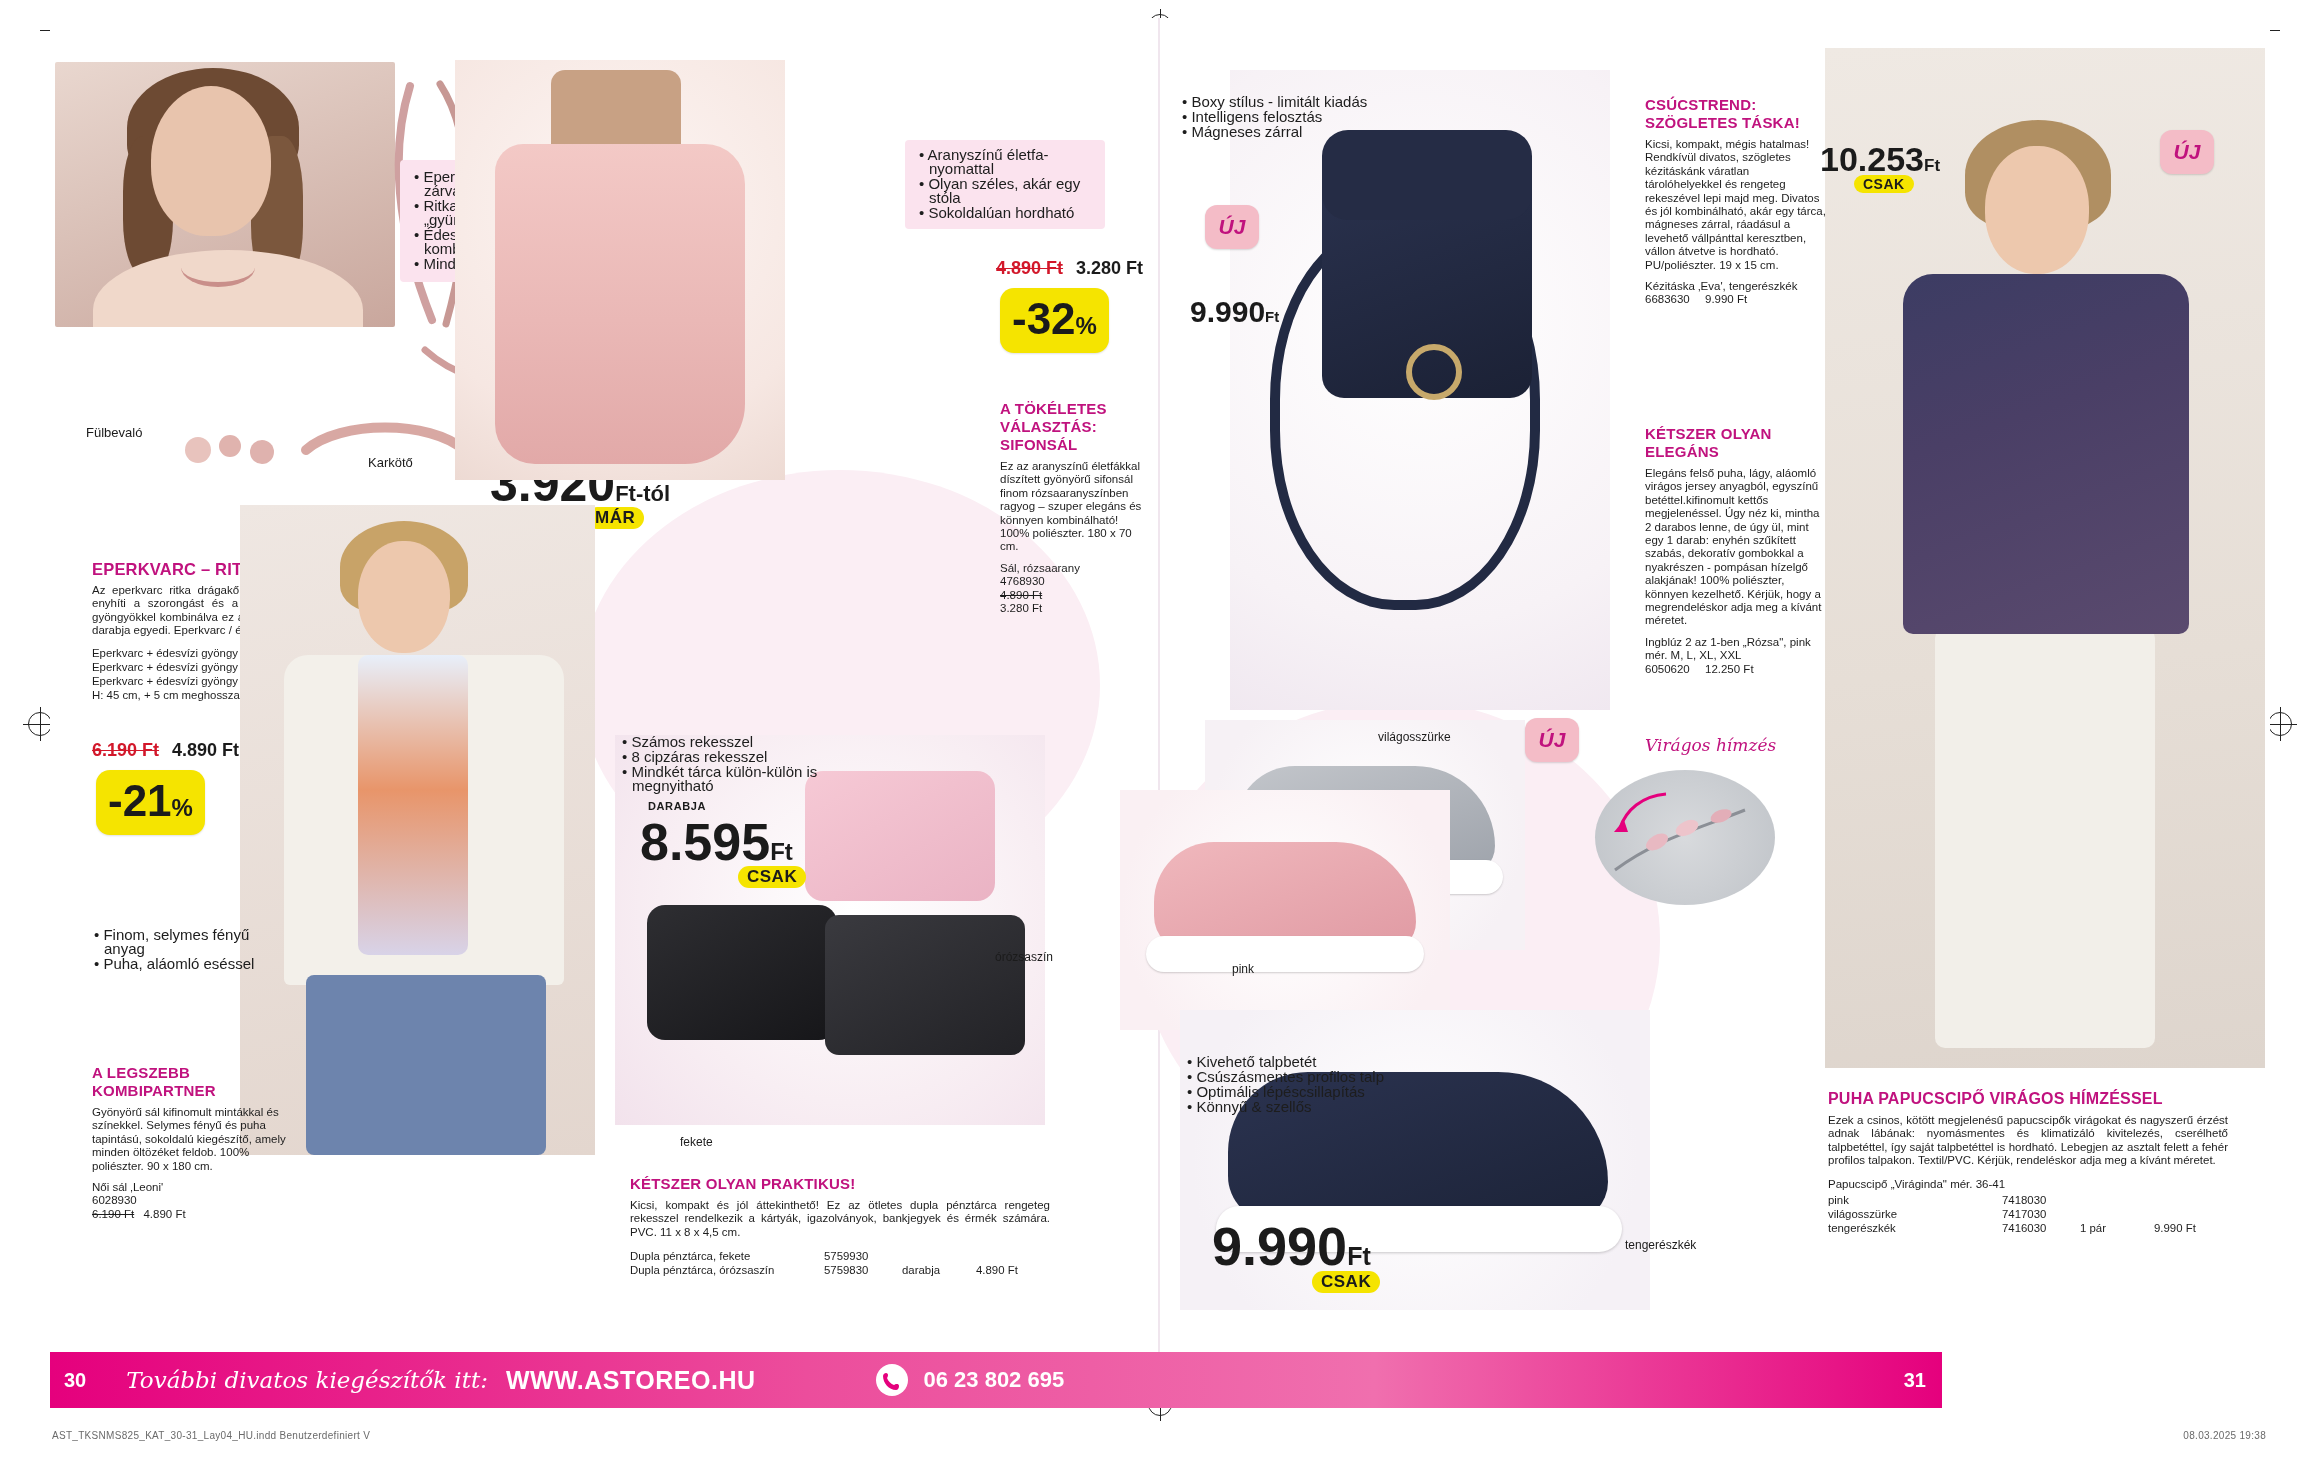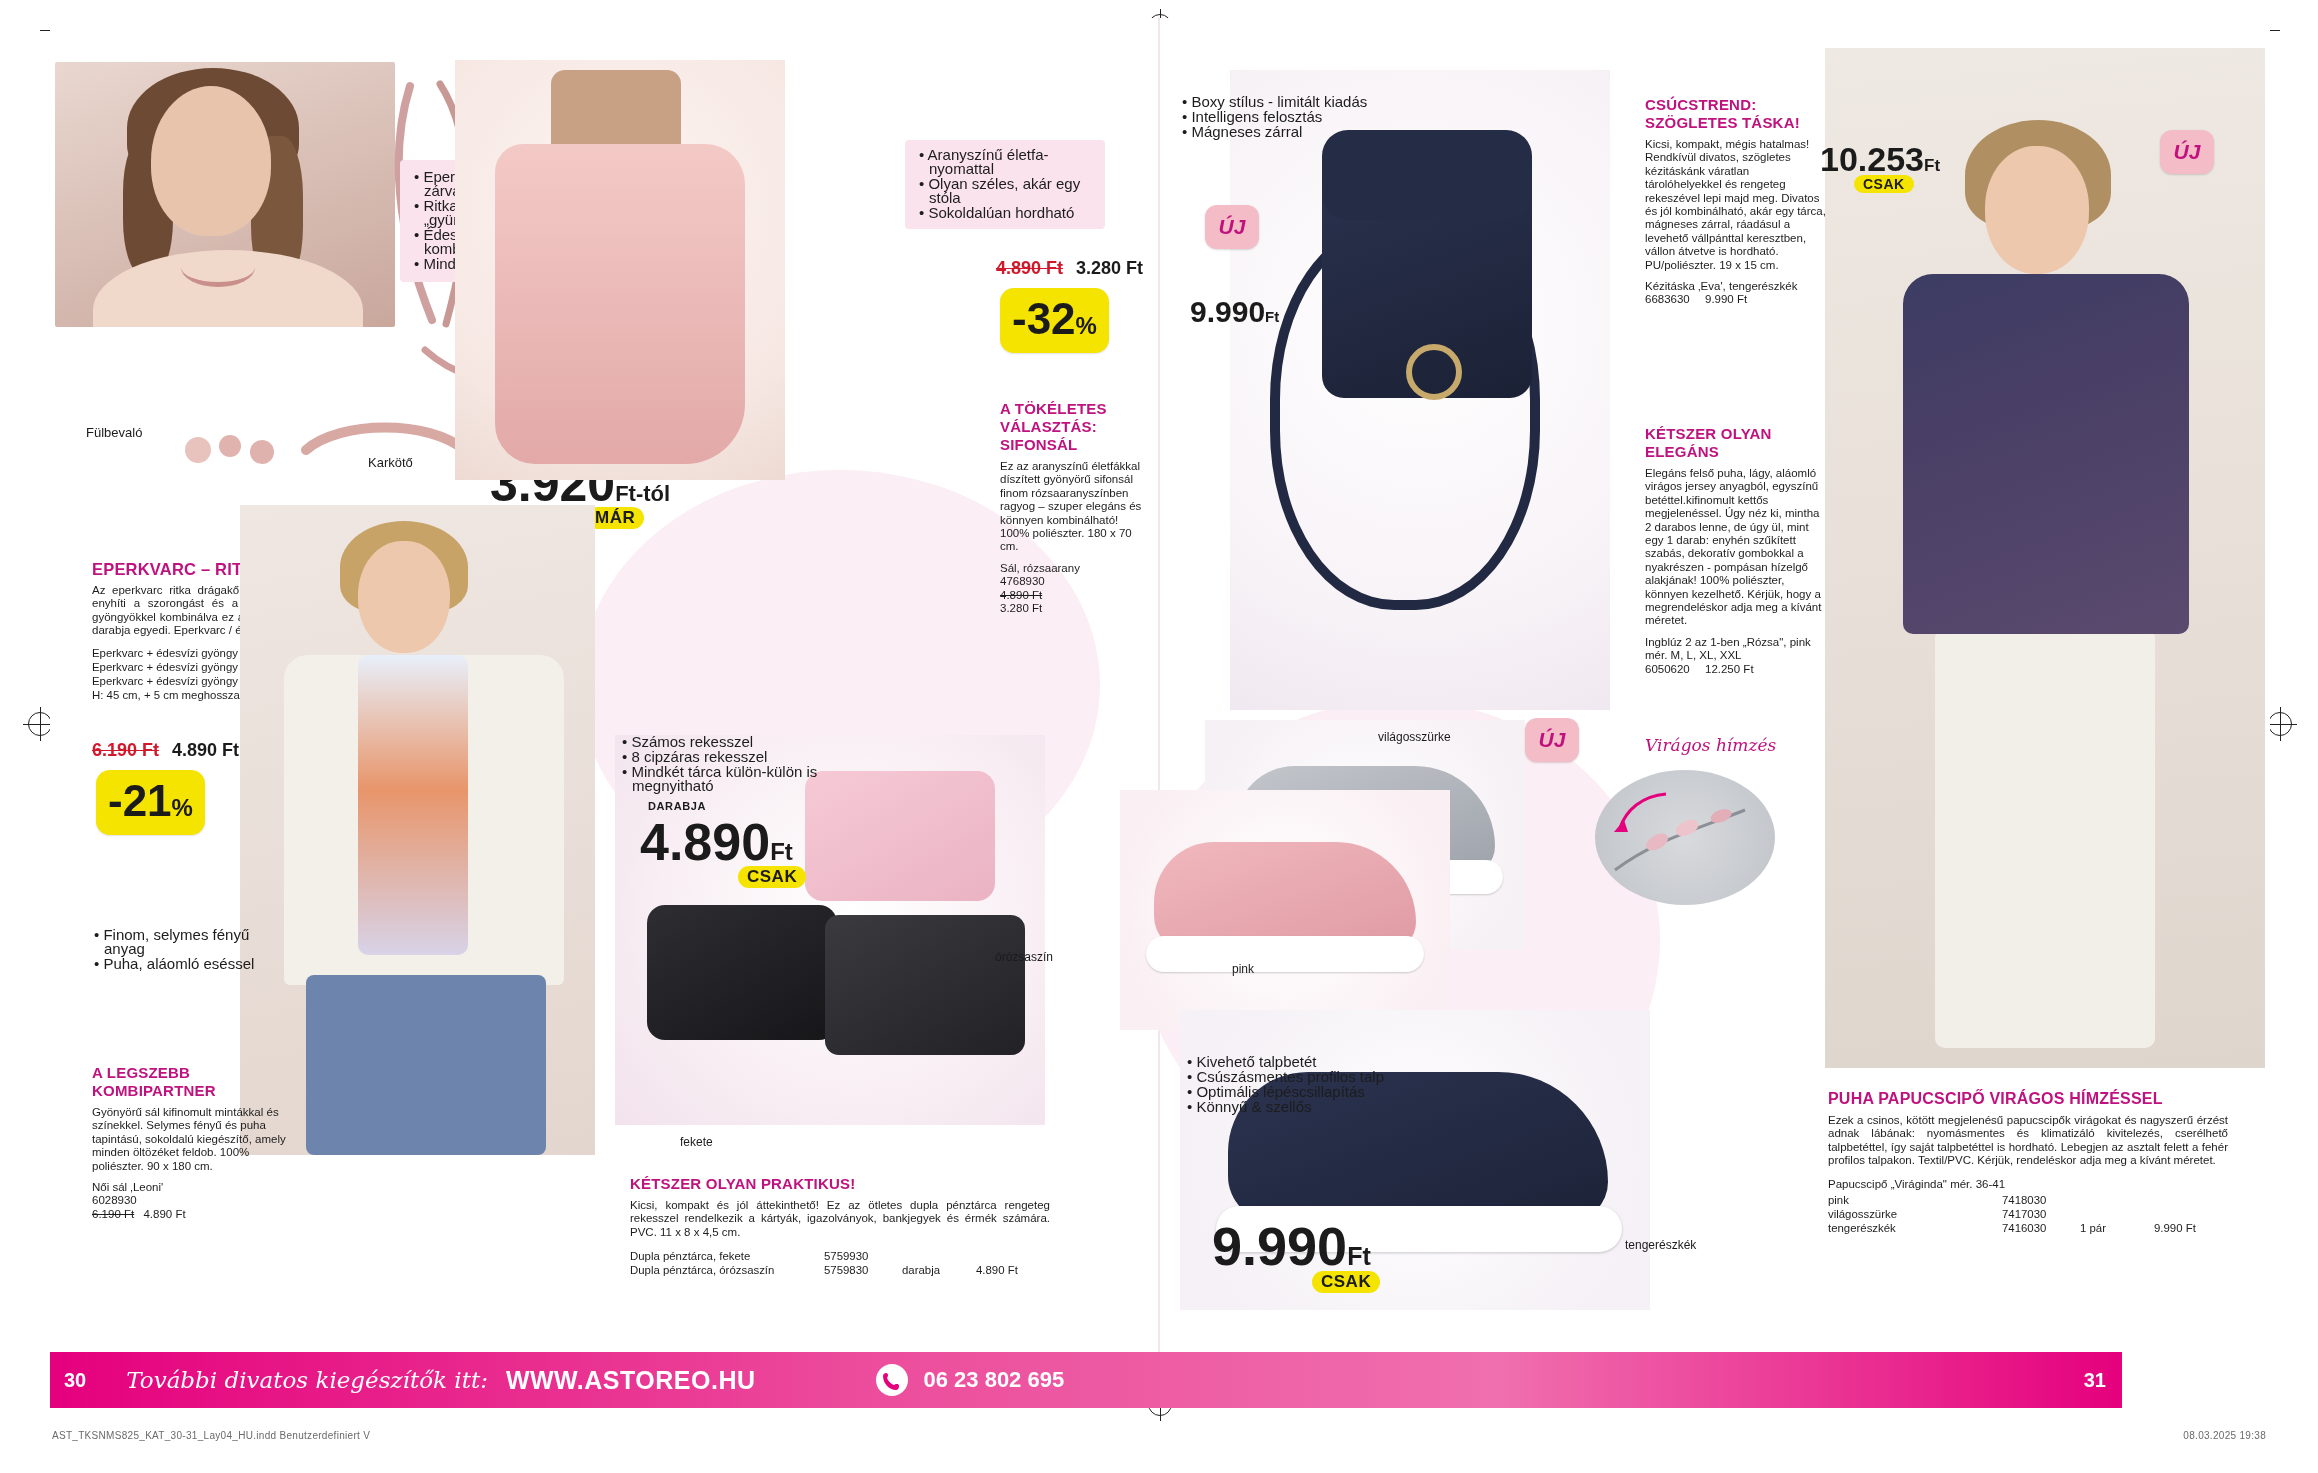--- a/index.html
+++ b/index.html
@@ -55,21 +55,21 @@
   }
   .discount{
     background:#f5e400;border-radius:14px;padding:6px 12px 9px 12px;display:inline-block;
     box-shadow:0 1px 2px rgba(0,0,0,.12);
   }
   .oldprice{text-decoration:line-through;color:#d2172a;}
   .strike{text-decoration:line-through;}
 
   
   .footer{
-    position:absolute;left:50px;top:1352px;width:2072px;height:56px;
+    position:absolute;left:50px;top:1352px;width:1892px;height:56px;
     background:linear-gradient(90deg,#e5007d 0%, #ec4d9c 40%, #f06fae 70%, #e5007d 100%);
     display:flex;align-items:center;
   }
   .footer .pgnum{color:#fff;font-size:20px;font-weight:bold;}
   .footer .script{color:#fff;font-style:italic;font-size:23px;font-family:"DejaVu Serif",serif;}
   .footer .url{color:#fff;font-size:25px;font-weight:bold;letter-spacing:.5px;}
   .footer .phone{color:#fff;font-size:22px;font-weight:bold;}
   .printline{position:absolute;top:1430px;left:52px;font-size:10px;color:#6a6a6a;letter-spacing:.3px;}
   .printline.right{left:auto;right:52px;}
 
@@ -359,21 +359,21 @@
   <div style="position:absolute;left:620px;top:735px;width:270px;" data-name="wallet-bullets">
     <ul class="bullets">
       <li data-name="bullet-item">Számos rekesszel</li>
       <li data-name="bullet-item">8 cipzáras rekesszel</li>
       <li data-name="bullet-item">Mindkét tárca külön-külön is megnyitható</li>
     </ul>
   </div>
 
   <div style="position:absolute;left:640px;top:800px;" data-name="wallet-price-block">
     <div style="font-size:11px;font-weight:bold;color:#1b1b1b;letter-spacing:.6px;margin-left:8px;" data-name="wallet-unit-label">DARABJA</div>
-    <span class="pricebig" style="font-size:52px;" data-name="wallet-price-value">4.890</span><span class="pricebig" style="font-size:24px;" data-name="wallet-price-unit">Ft</span>
+    <span class="pricebig" style="font-size:52px;" data-name="wallet-price-value">8.595</span><span class="pricebig" style="font-size:24px;" data-name="wallet-price-unit">Ft</span>
     <div style="margin-left:98px;margin-top:-6px;"><span class="csak" data-name="wallet-price-badge">CSAK</span></div>
   </div>
 
   <div style="position:absolute;left:995px;top:950px;font-size:12px;color:#1b1b1b;" data-name="wallet-color-pink-label">órózsaszín</div>
   <div style="position:absolute;left:680px;top:1135px;font-size:12px;color:#1b1b1b;" data-name="wallet-color-black-label">fekete</div>
 
   <div style="position:absolute;left:630px;top:1175px;width:420px;" data-name="wallet-section">
     <div class="sec-title" style="font-size:15px;" data-name="wallet-title">KÉTSZER OLYAN PRAKTIKUS!</div>
     <div class="body-txt" style="margin-top:6px;" data-name="wallet-description">Kicsi, kompakt és jól áttekinthető! Ez az ötletes dupla pénztárca rengeteg rekesszel rendelkezik a kártyák, igazolványok, bankjegyek és érmék számára. PVC. 11 x 8 x 4,5 cm.</div>
     <table class="ptable" style="margin-top:10px;">

